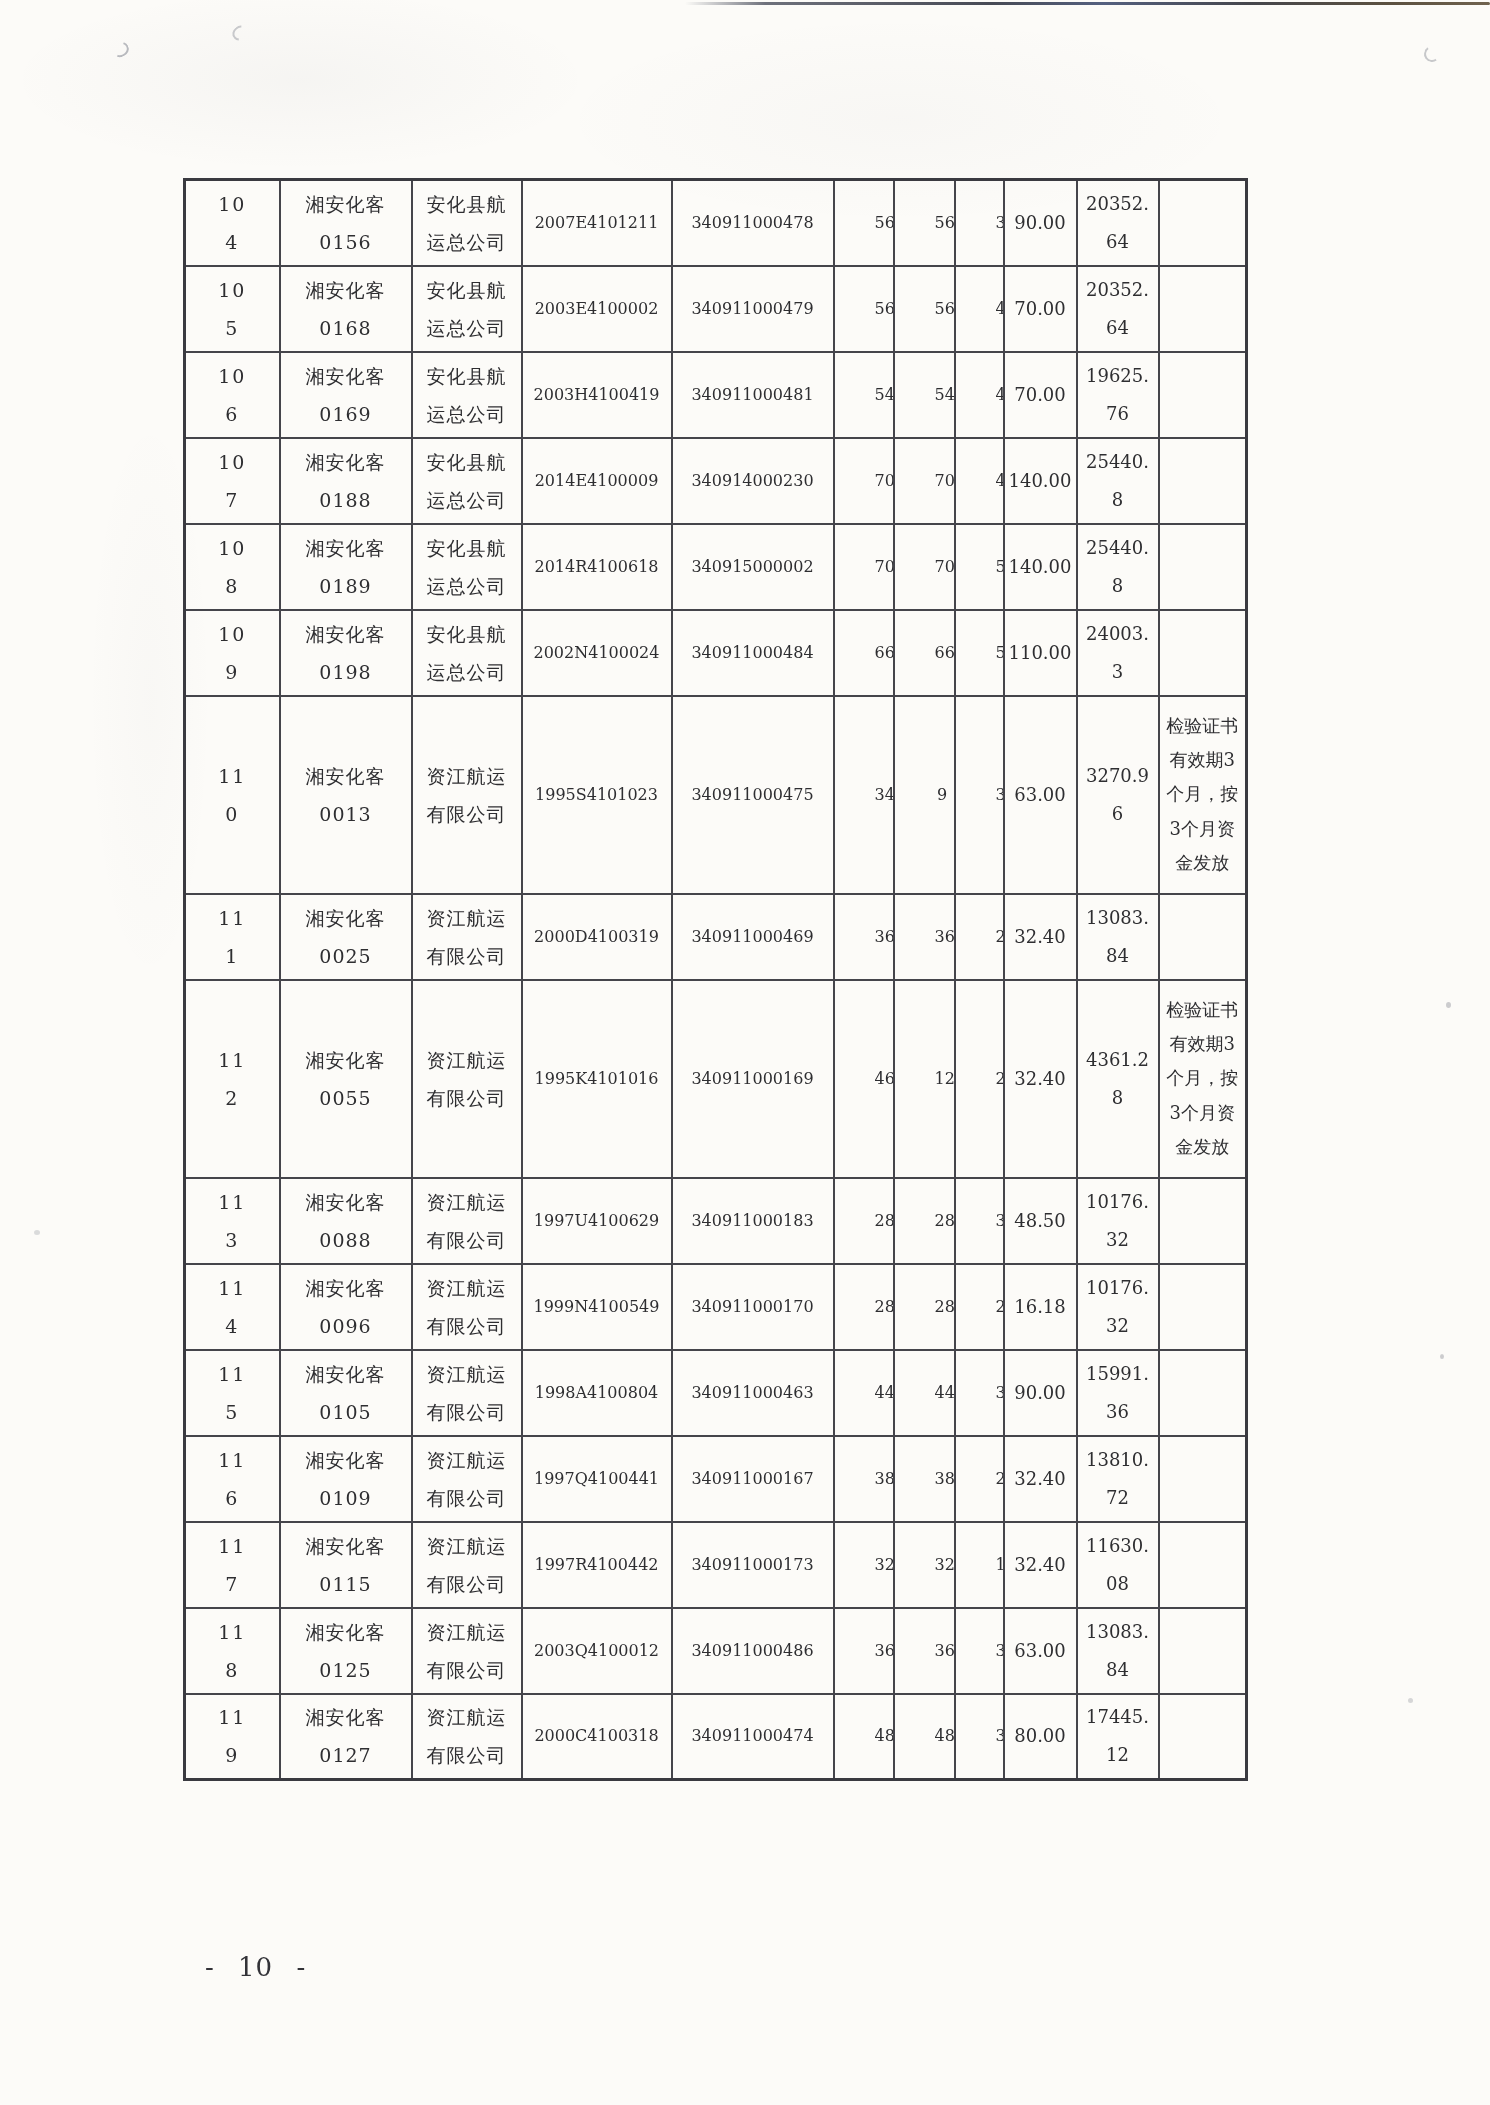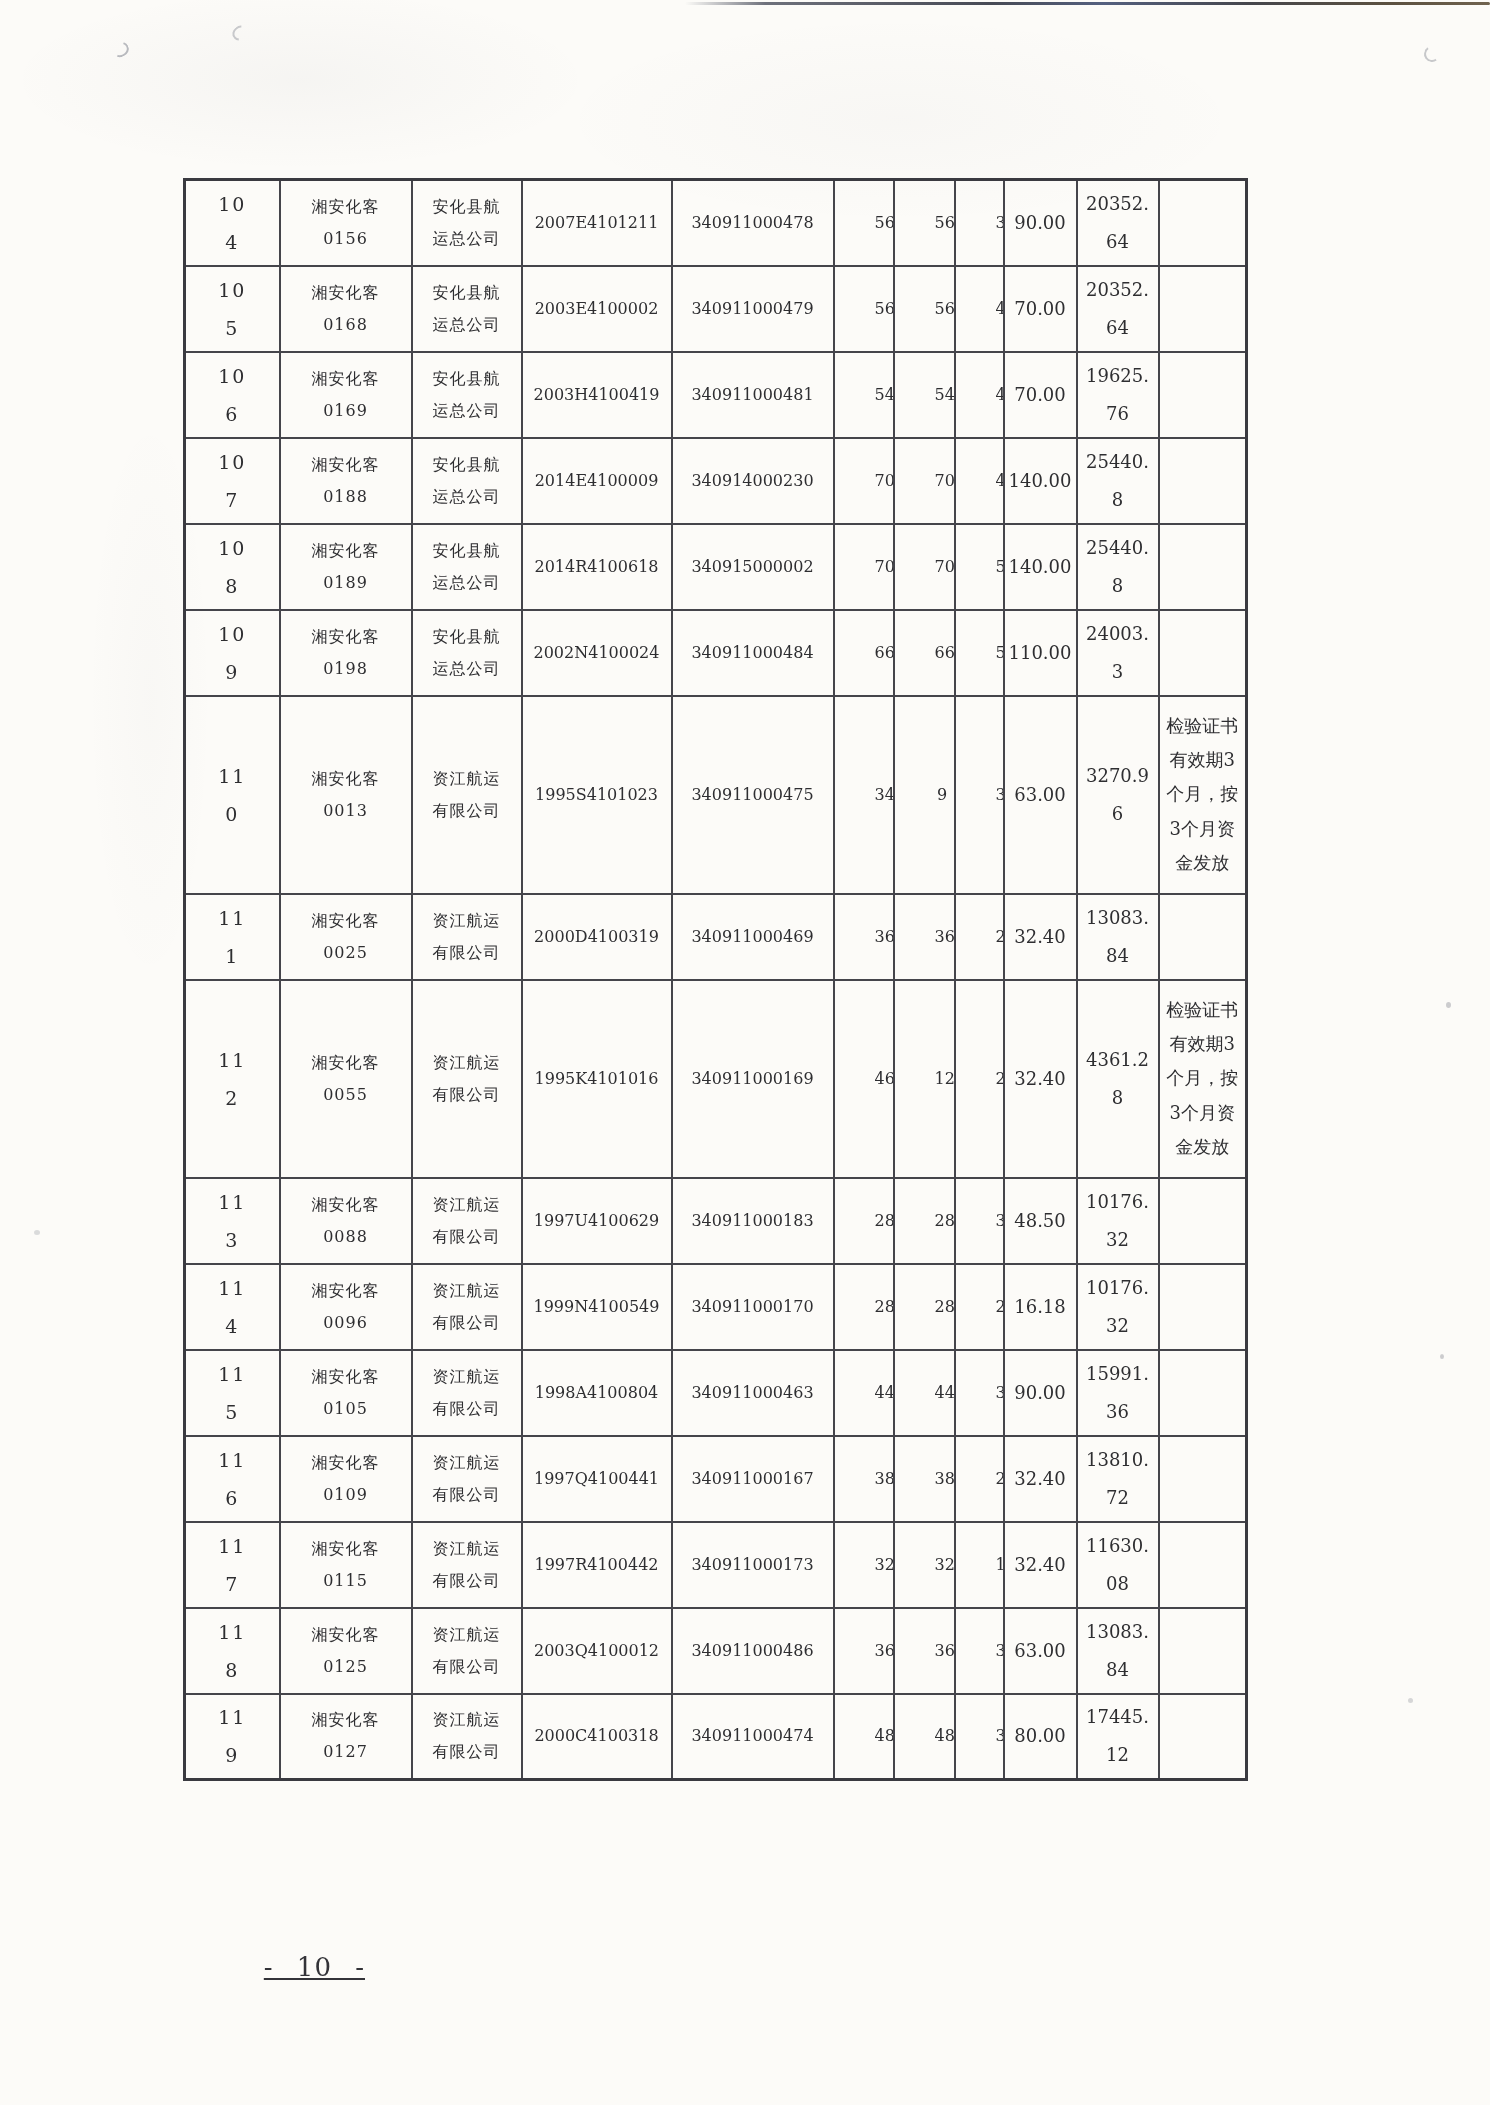--- a/index.html
+++ b/index.html
@@ -40,31 +40,31 @@
     text-align:center;vertical-align:middle;
     color:#2e2e31;line-height:2.0;
     padding:0 4px;overflow:hidden;
   }
   tr.row{height:86px;}
   tr.row.tall{height:198px;}
   col.w1{width:95px}col.w2{width:132px}col.w3{width:110px}col.w4{width:150px}
   col.w5{width:162px}col.w6{width:60px}col.w7{width:61px}col.w8{width:49px}
   col.w9{width:73px}col.w10{width:82px}col.w11{width:88px}
   td.c-seq{font-size:19px;letter-spacing:2px;word-break:break-all;padding:0 30px;}
-  td.c-cjk{font-size:16px;white-space:pre-line;letter-spacing:1px;}
+  td.c-cjk{font-size:19px;white-space:pre-line;letter-spacing:1px;}
   td.c-id{font-size:16px;letter-spacing:0;padding:0 2px;}
   td.c-small{font-size:16px;padding-left:40px;}
   td.c-rate{font-size:18px;letter-spacing:0;}
   td.c-amount{font-size:18px;word-break:break-all;letter-spacing:0;line-height:2.1;}
   td.c-remark{font-size:18px;white-space:pre-line;line-height:1.9;letter-spacing:0;}
 
   .footer{
     position:absolute;left:205px;top:1952px;width:160px;
-    text-align:right;font-size:26px;color:#333338;
-    word-spacing:14px;letter-spacing:1px;text-decoration:underline;
+    text-align:left;font-size:26px;color:#333338;
+    word-spacing:14px;letter-spacing:1px;
   }
 </style>
 </head>
 <body>
 
 <div class="page">
   <div class="top-scan-line"></div>
   <div class="speck s1"></div>
   <div class="speck s2"></div>
   <div class="speck s3"></div>

